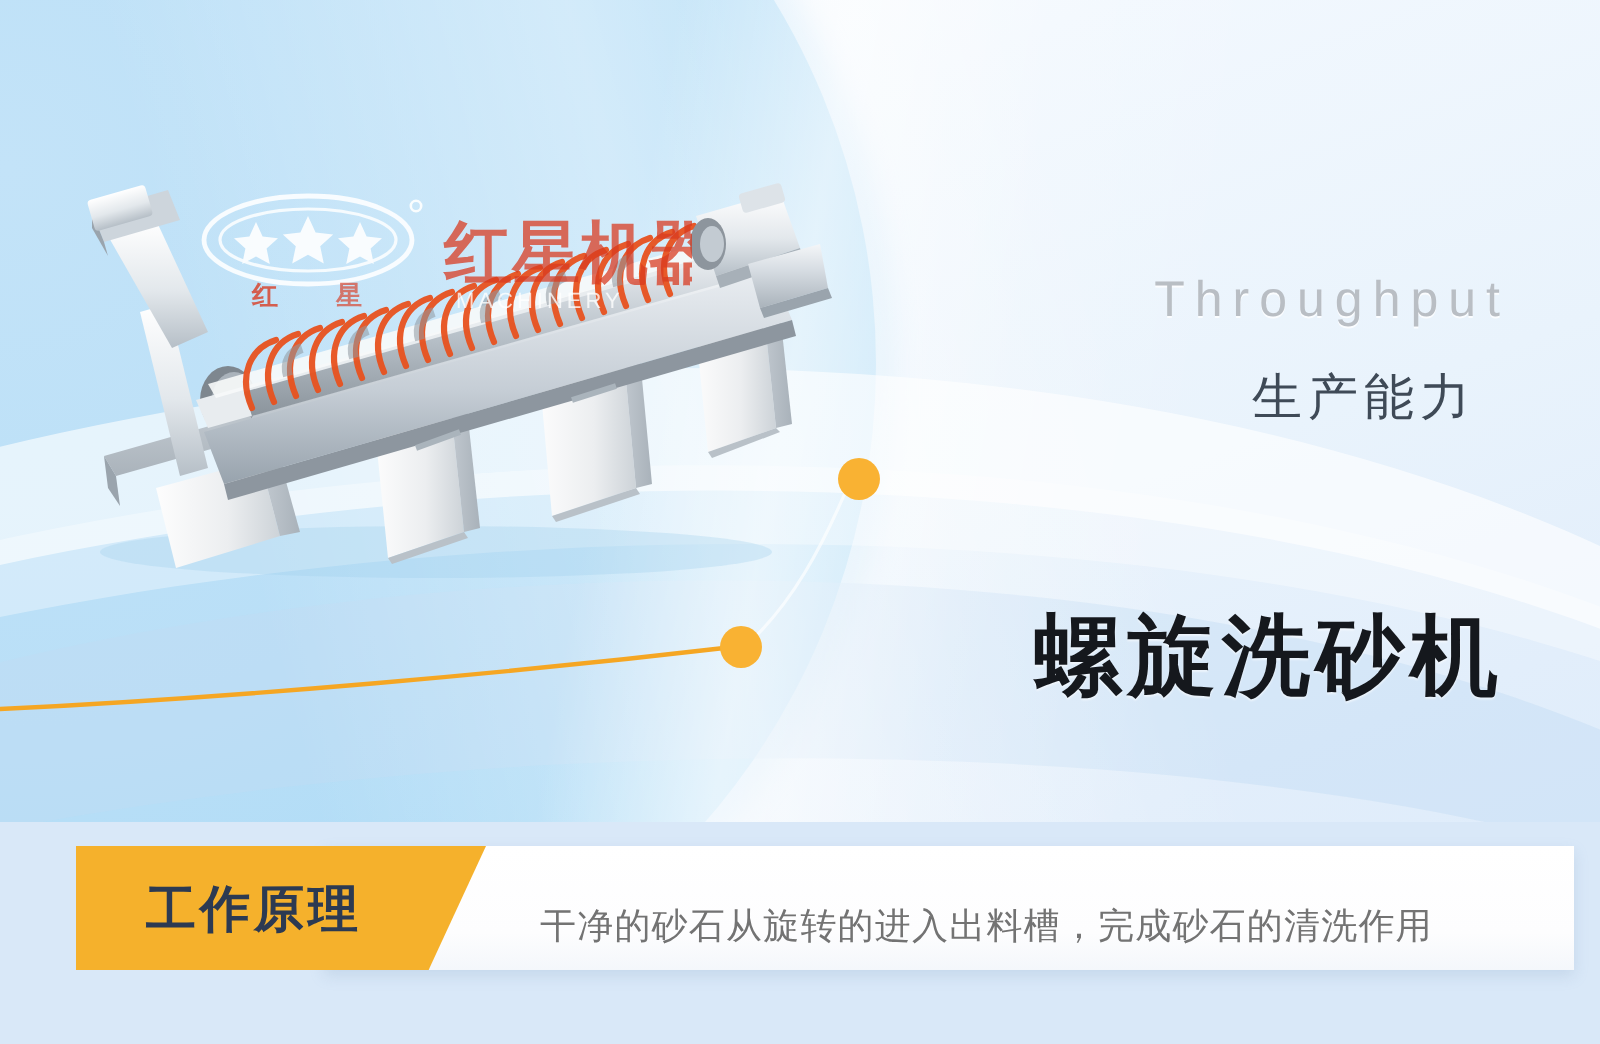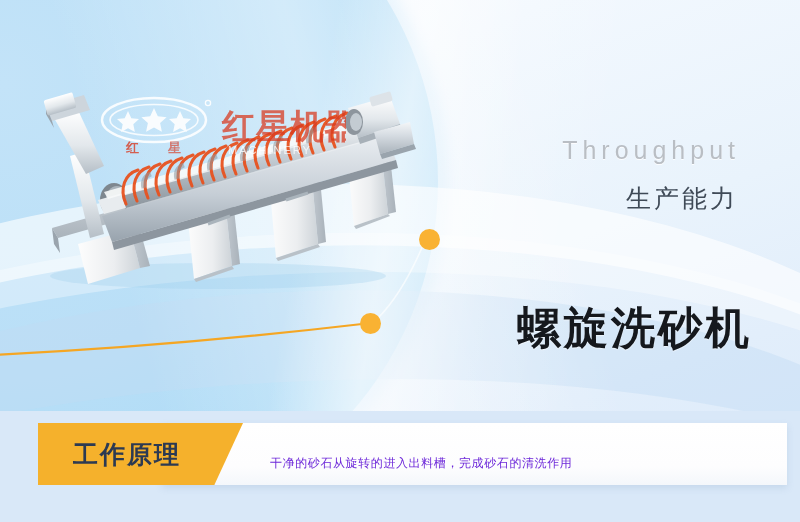--- a/index.html
+++ b/index.html
@@ -74,21 +74,21 @@
   .machine svg{display:block;}
 
   
   .watermark{
     position:absolute;left:96px;top:94px;width:250px;height:70px;
     pointer-events:none;opacity:.92;
   }
 
   
   .throughput{
-    position:absolute;right:60px;top:136px;
+    position:absolute;right:45px;top:136px;
     font-size:25px;letter-spacing:5px;color:#b9bec4;
     font-weight:400;white-space:nowrap;
     text-shadow:0 1px 0 rgba(255,255,255,.8);
   }
   .capacity-cn{
     position:absolute;right:62px;top:182px;
     font-size:25px;letter-spacing:3px;color:#3f4a57;
     font-weight:400;white-space:nowrap;
   }
   .capacity-val{
@@ -121,21 +121,21 @@
     box-shadow:0 3px 7px rgba(150,120,40,.22);
   }
   .tag-label{
     position:absolute;left:26px;top:12px;width:178px;height:62px;
     display:flex;align-items:center;justify-content:center;
     font-size:25px;font-weight:bold;color:#2c3a52;letter-spacing:2px;
   }
   .desc{
     position:absolute;left:258px;top:12px;height:80px;
     display:flex;align-items:center;
-    font-size:12px;color:#6d28d9;letter-spacing:.6px;white-space:nowrap;
+    font-size:18px;color:#737373;letter-spacing:.6px;white-space:nowrap;
   }
 </style>
 </head>
 <body>
 
 <div id="stage">
 
   <div class="disc-soft"></div>
   <div class="disc"></div>
   <div class="arc-shade"></div>

